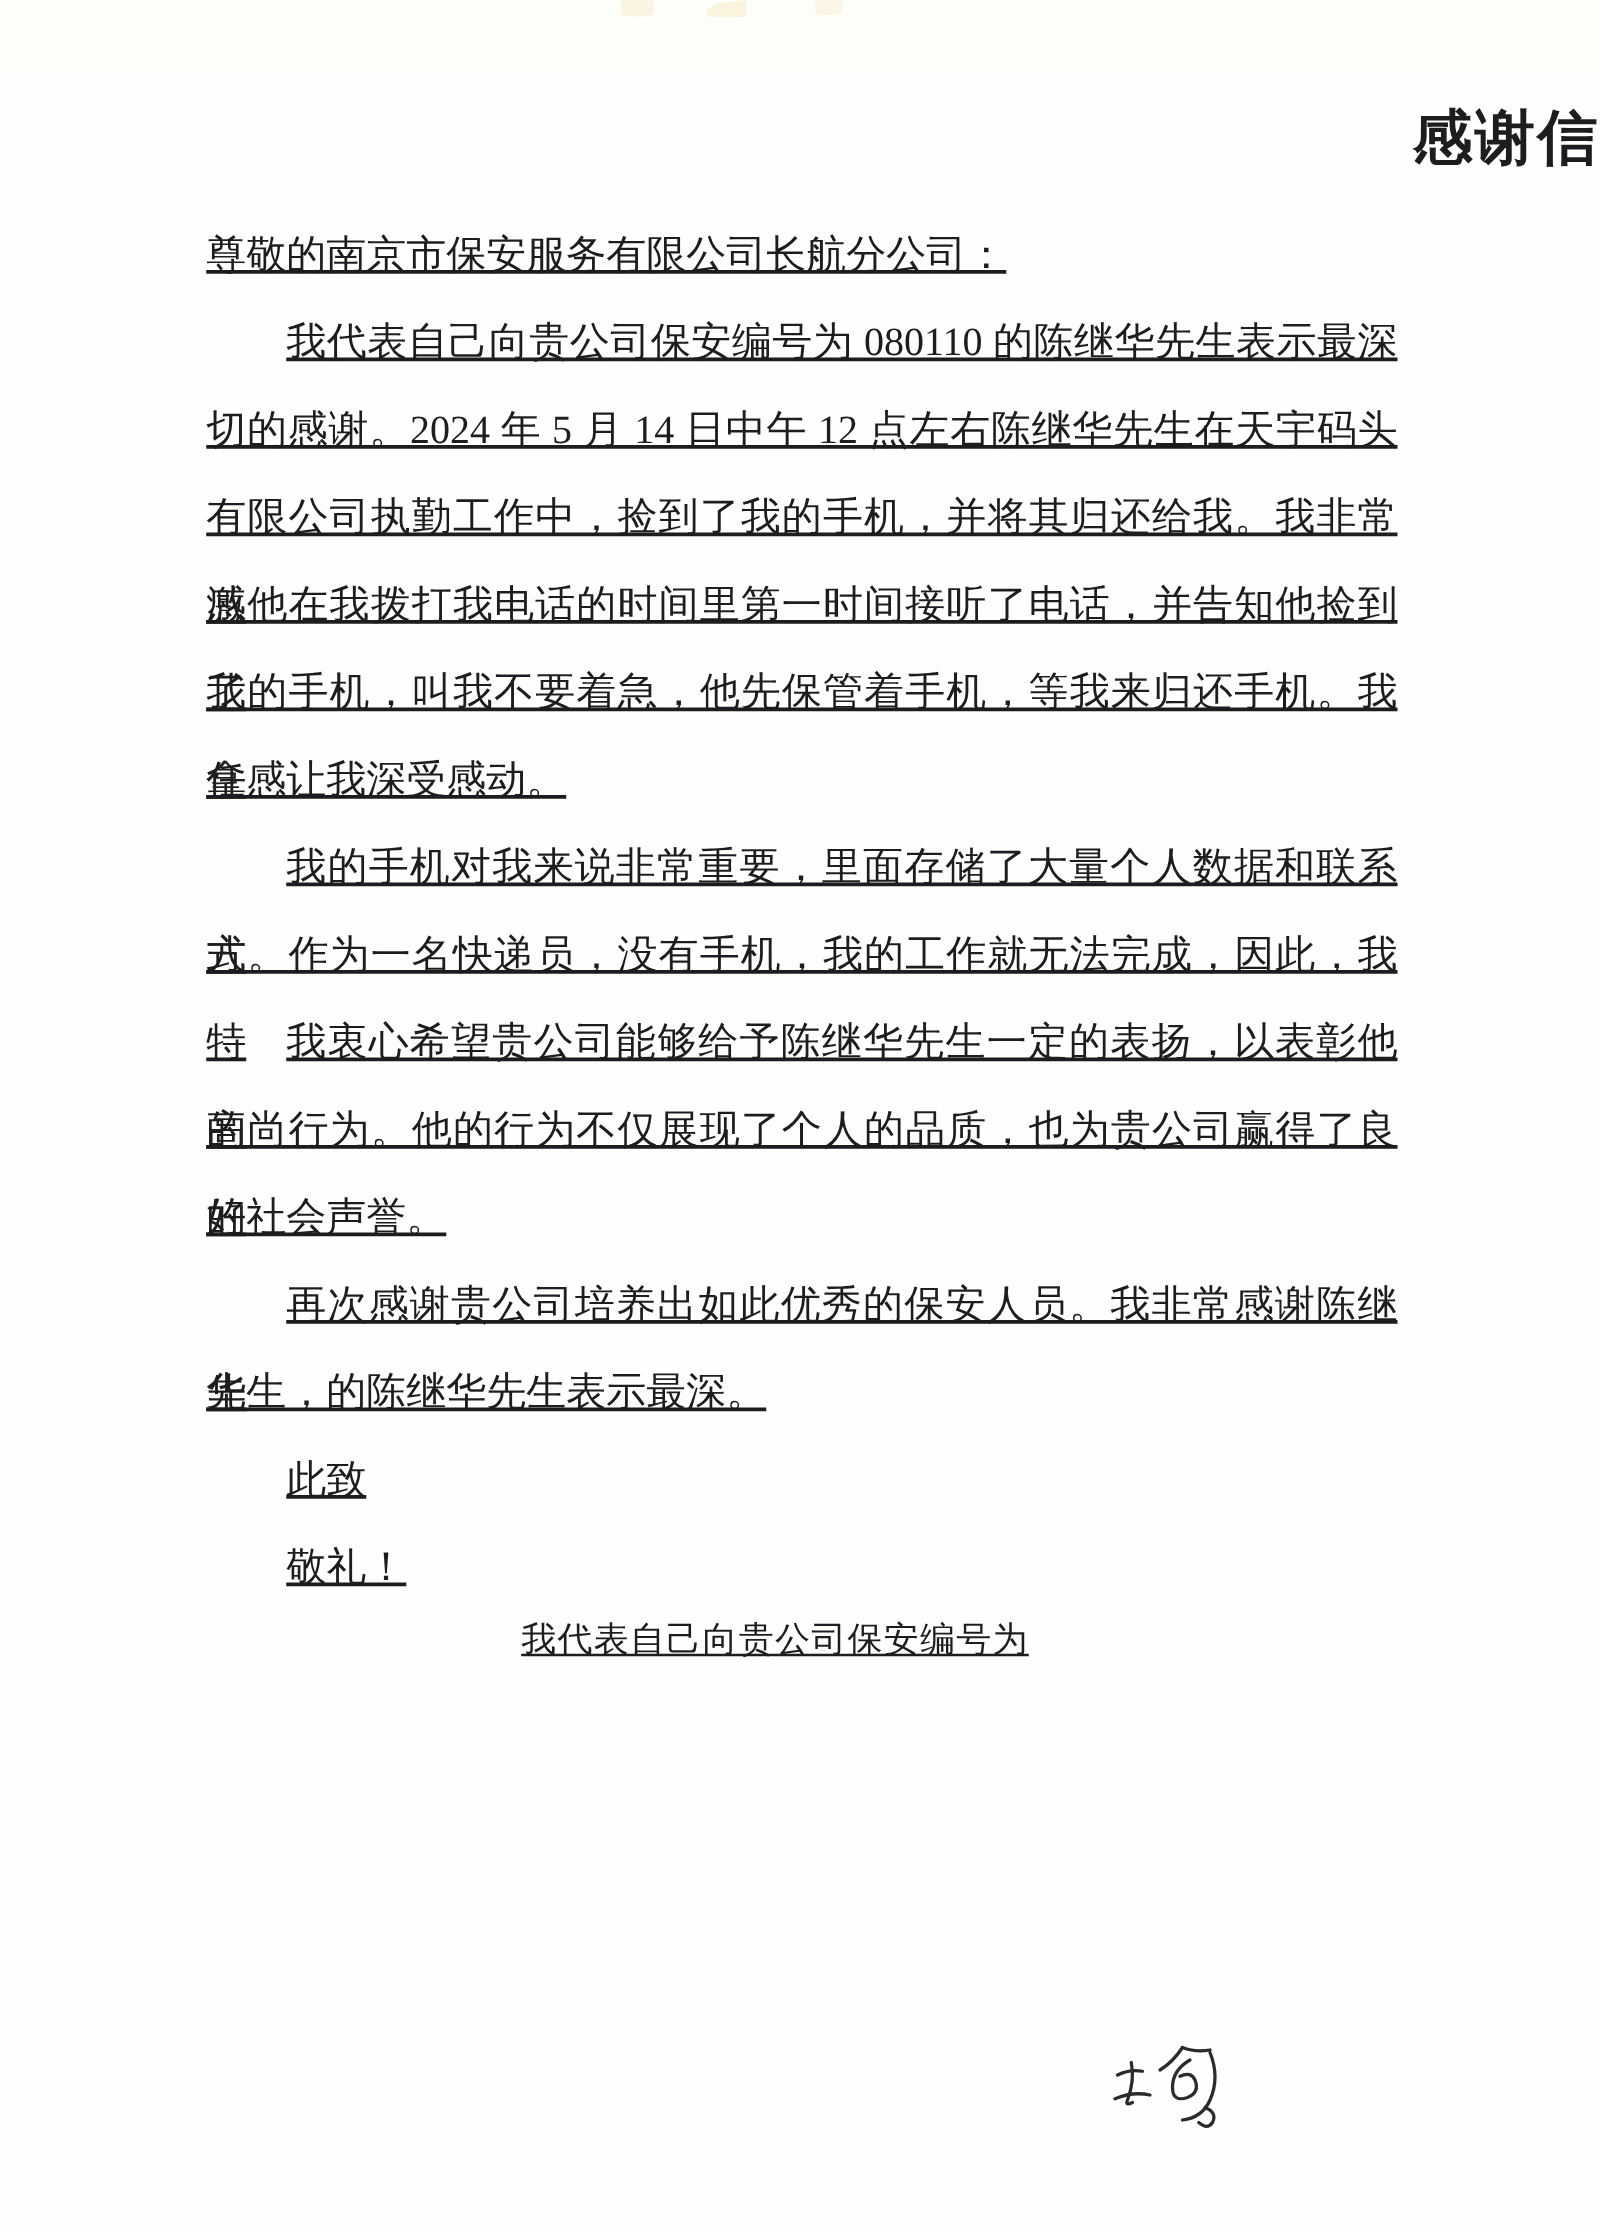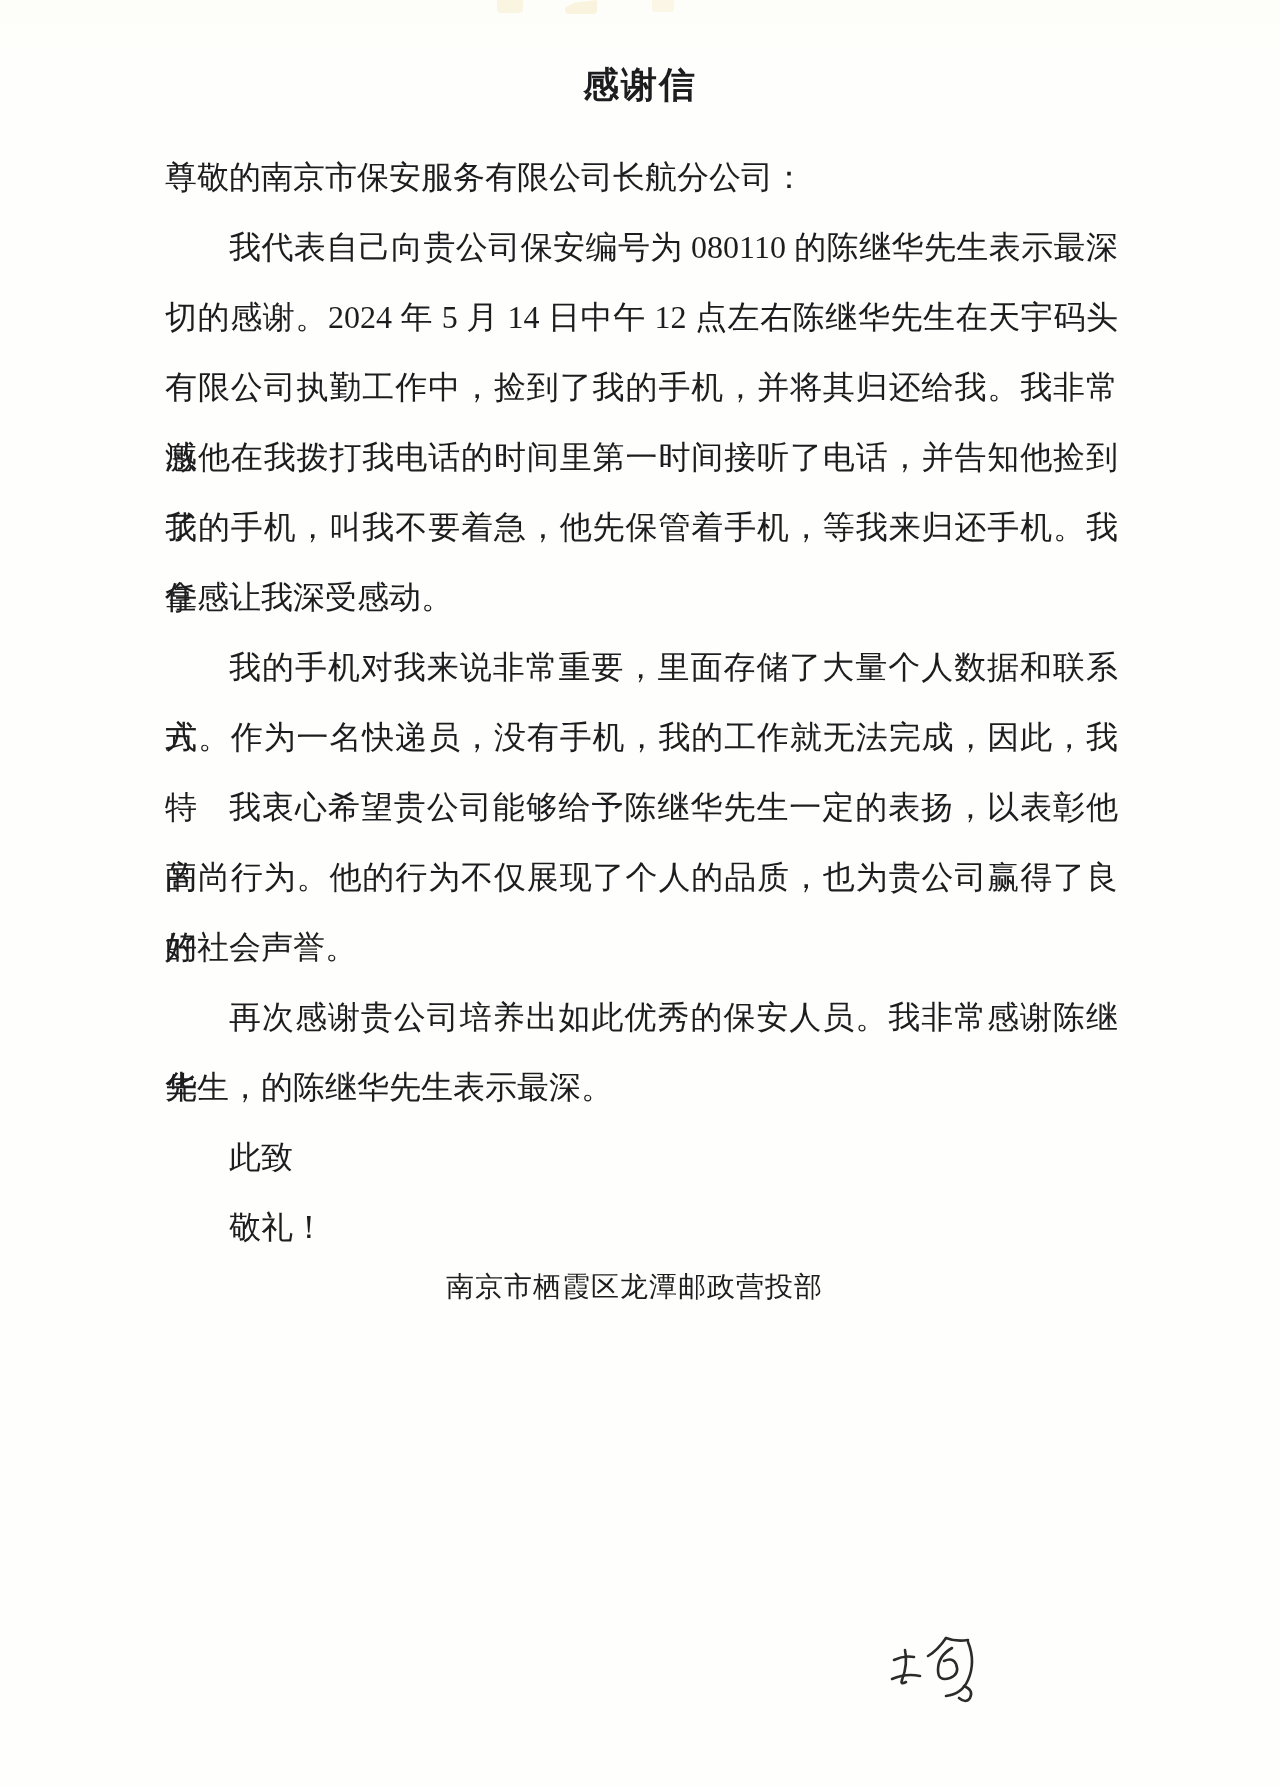--- a/index.html
+++ b/index.html
@@ -24,30 +24,31 @@
     top: 0;
     border-radius: 0 0 4px 4px;
     opacity: 0.9;
   }
   .a1 { left: 497px; width: 26px; height: 13px; background: #faf4de; }
   .a2 { left: 565px; width: 32px; height: 14px; background: #faf3dc;
         clip-path: polygon(0 55%, 30% 20%, 100% 0, 100% 100%, 0 100%); }
   .a3 { left: 652px; width: 22px; height: 12px; background: #fbf5e2; }
 
   .title {
-    padding-top: 62px;
+    padding-top: 88px;
     height: 46px;
     line-height: 46px;
-    text-align: center;
-    font-size: 36px;
+    text-align: right;
+    font-size: 48px;
     font-weight: bold;
     letter-spacing: 2px;
   }
   .content {
     margin: 0 162px 0 165px; 
+    text-decoration: underline;
   }
   .salutation {
     margin-top: 34px;
     height: 70px;
     line-height: 70px;
     font-size: 32px;
   }
   .ln {
     height: 70px;
     line-height: 70px;
@@ -106,21 +107,21 @@
     <div class="ln j ind">我衷心希望贵公司能够给予陈继华先生一定的表扬，以表彰他的</div>
     <div class="ln j">高尚行为。他的行为不仅展现了个人的品质，也为贵公司赢得了良好</div>
     <div class="ln">的社会声誉。</div>
 
     <div class="ln j ind">再次感谢贵公司培养出如此优秀的保安人员。我非常感谢陈继华</div>
     <div class="ln">先生，的陈继华先生表示最深。</div>
 
     <div class="ln ind">此致</div>
     <div class="ln ind">敬礼！</div>
 
-    <div class="signoff">南京市栖霞区龙潭邮政营投部</div>
+    <div class="signoff">我代表自己向贵公司保安编号为</div>
   </div>
 
   <div class="signature">
     <svg viewBox="0 0 120 82" xmlns="http://www.w3.org/2000/svg" fill="none" stroke="#2b2b2b" stroke-width="2.6" stroke-linecap="round" stroke-linejoin="round">
 
       <path d="M14,30 Q24,25 34,27"></path>
       <path d="M25,20 Q28,34 22,50 Q20,55 26,52"></path>
       <path d="M12,49 Q26,43 40,46"></path>
 
       <path d="M66,8 Q58,20 48,26"></path>

